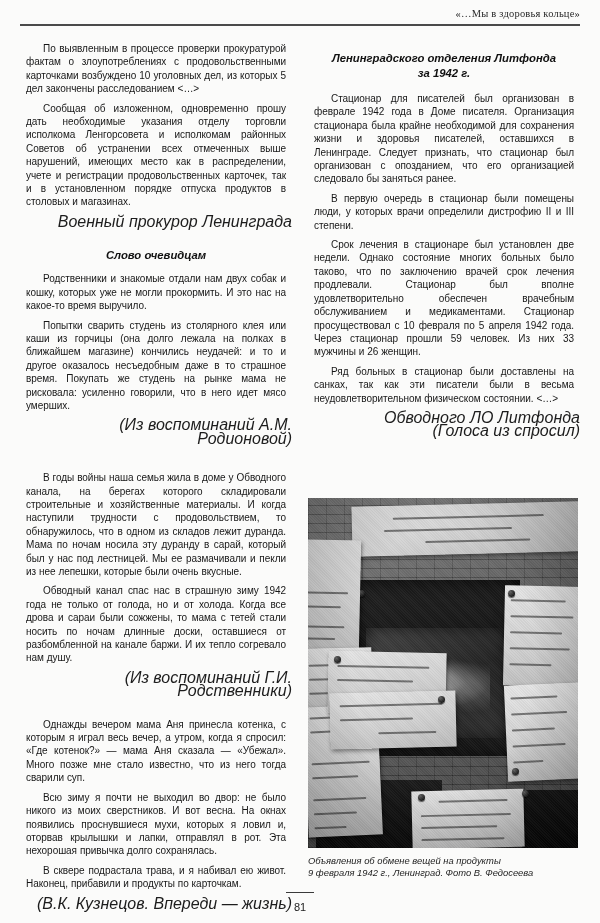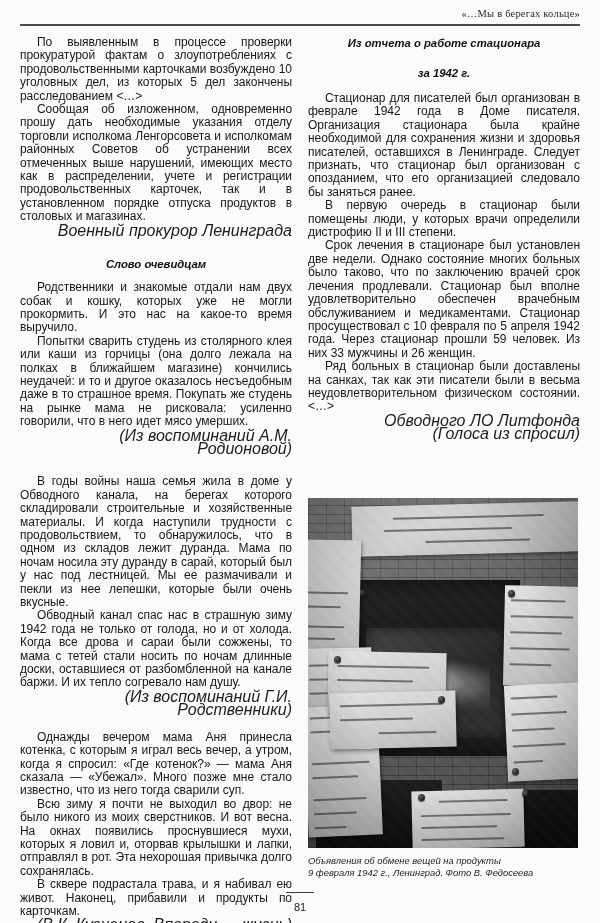--- a/index.html
+++ b/index.html
@@ -42,24 +42,24 @@
   
   .col {
     position: absolute;
     top: 36px;
     width: 272px;
   }
   .col-left  { left: 20px; }
   .col-right { left: 308px; }
 
   p.body {
-    margin: 0;
+    margin: 6px;
     text-indent: 17px;
     text-align: justify;
-    font-size: 12px;
+    font-size: 10px;
     line-height: 13.4px;
     letter-spacing: -0.05px;
     word-spacing: .2px;
     color: #171717;
   }
   p.body + p.body { margin-top: 0; }
 
   h2.section {
     margin: 0 0 9px 0;
     text-align: center;
@@ -198,21 +198,21 @@
     text-align: center;
     font-size: 11px;
     color: #222;
   }
 </style>
 </head>
 <body>
 
 <div class="page">
 
-  <div class="runhead">«…Мы в берегах кольце»</div>
+  <div class="runhead">«…Мы в здоровья кольце»</div>
   <div class="runhead-rule"></div>
 
   <div class="col col-left">
 
     <p class="body">По выявленным в процессе проверки прокуратурой фактам о злоупотреблениях с продовольственными карточками возбуждено 10 уголовных дел, из которых 5 дел закончены расследованием &lt;…&gt;</p>
     <p class="body">Сообщая об изложенном, одновременно прошу дать необходимые указания отделу торговли исполкома Ленгорсовета и исполкомам районных Советов об устранении всех отмеченных выше нарушений, имеющих место как в распределении, учете и регистрации продовольственных карточек, так и в установленном порядке отпуска продуктов в столовых и магазинах.</p>
 
     <p class="attrib">Военный прокурор Ленинграда</p>
 
     <div class="gap-lg"></div>
@@ -232,22 +232,22 @@
     <div class="gap-md"></div>
 
     <p class="body">Однажды вечером мама Аня принесла котенка, с которым я играл весь вечер, а утром, когда я спросил: «Где котенок?» — мама Аня сказала — «Убежал». Много позже мне стало известно, что из него тогда сварили суп.</p>
     <p class="body">Всю зиму я почти не выходил во двор: не было никого из моих сверстников. И вот весна. На окнах появились проснувшиеся мухи, которых я ловил и, оторвав крылышки и лапки, отправлял в рот. Эта нехорошая привычка долго сохранялась.</p>
     <p class="body">В сквере подрастала трава, и я набивал ею живот. Наконец, прибавили и продукты по карточкам.</p>
     <p class="attrib">(В.К. Кузнецов. Впереди — жизнь)</p>
   </div>
 
   <div class="col col-right">
     <h2 class="section tight">
-      <span>Из отчета о работе стационара</span><br>
       <br>
+      <span>Ленинградского отделения Литфонда</span><br>
       <span>за 1942 г.</span>
     </h2>
 
     <p class="body">Стационар для писателей был организован в феврале 1942 года в Доме писателя. Организация стационара была крайне необходимой для сохранения жизни и здоровья писателей, оставшихся в Ленинграде. Следует признать, что стационар был организован с опозданием, что его организацией следовало бы заняться ранее.</p>
     <p class="body">В первую очередь в стационар были помещены люди, у которых врачи определили дистрофию II и III степени.</p>
     <p class="body">Срок лечения в стационаре был установлен две недели. Однако состояние многих больных было таково, что по заключению врачей срок лечения продлевали. Стационар был вполне удовлетворительно обеспечен врачебным обслуживанием и медикаментами. Стационар просуществовал с 10 февраля по 5 апреля 1942 года. Через стационар прошли 59 человек. Из них 33 мужчины и 26 женщин.</p>
     <p class="body">Ряд больных в стационар были доставлены на санках, так как эти писатели были в весьма неудовлетворительном физическом состоянии. &lt;…&gt;</p>
 
     <p class="attrib">Обводного ЛО Литфонда</p>
     <p class="attrib">(Голоса из спросил)</p>

